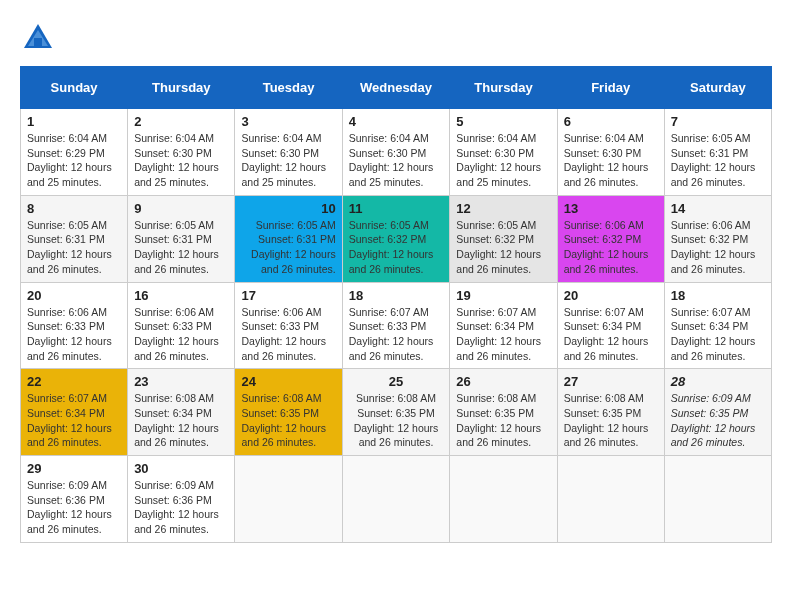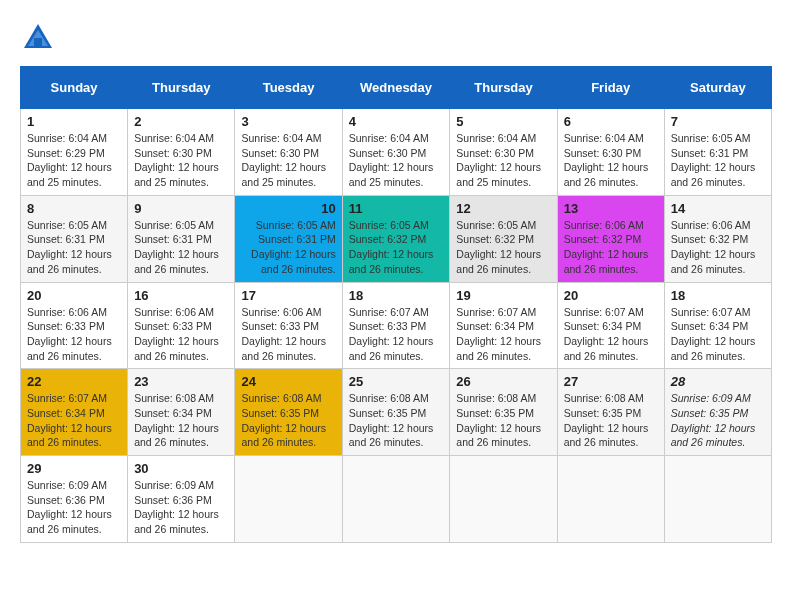--- a/index.html
+++ b/index.html
@@ -224,21 +224,21 @@
 <div class="day-info">Sunrise: 6:07 AM<br>Sunset: 6:34 PM<br>Daylight: 12 hours and 26 minutes.</div>
         </td>
         <td style="background: rgb(245, 245, 245);">
           <span class="day-number">23</span>
 <div class="day-info">Sunrise: 6:08 AM<br>Sunset: 6:34 PM<br>Daylight: 12 hours and 26 minutes.</div>
         </td>
         <td style="background: #eab308; margin-left: 36px;">
           <span class="day-number">24</span>
 <div class="day-info">Sunrise: 6:08 AM<br>Sunset: 6:35 PM<br>Daylight: 12 hours and 26 minutes.</div>
         </td>
-        <td style="background: rgb(245, 245, 245);">
+        <td style="background: rgb(245, 245, 245); text-align: center;">
           <span class="day-number">25</span>
 <div class="day-info">Sunrise: 6:08 AM<br>Sunset: 6:35 PM<br>Daylight: 12 hours and 26 minutes.</div>
         </td>
         <td style="background: rgb(245, 245, 245);">
           <span class="day-number">26</span>
 <div class="day-info">Sunrise: 6:08 AM<br>Sunset: 6:35 PM<br>Daylight: 12 hours and 26 minutes.</div>
         </td>
         <td style="background: rgb(245, 245, 245);">
           <span class="day-number">27</span>
 <div class="day-info">Sunrise: 6:08 AM<br>Sunset: 6:35 PM<br>Daylight: 12 hours and 26 minutes.</div>

